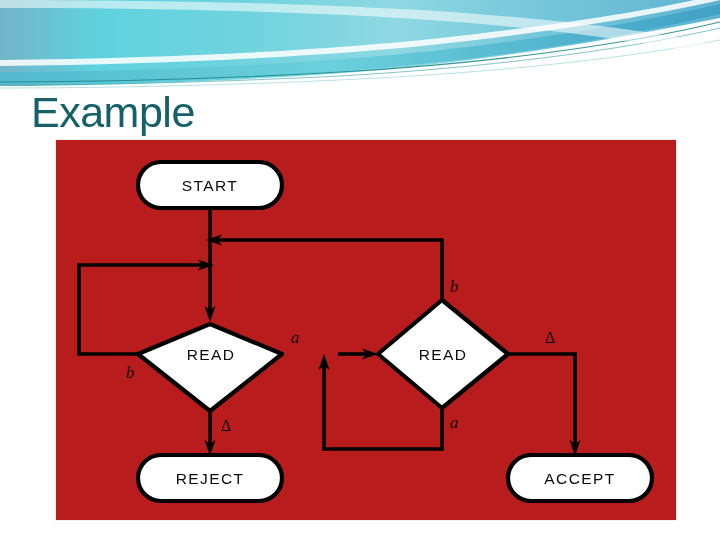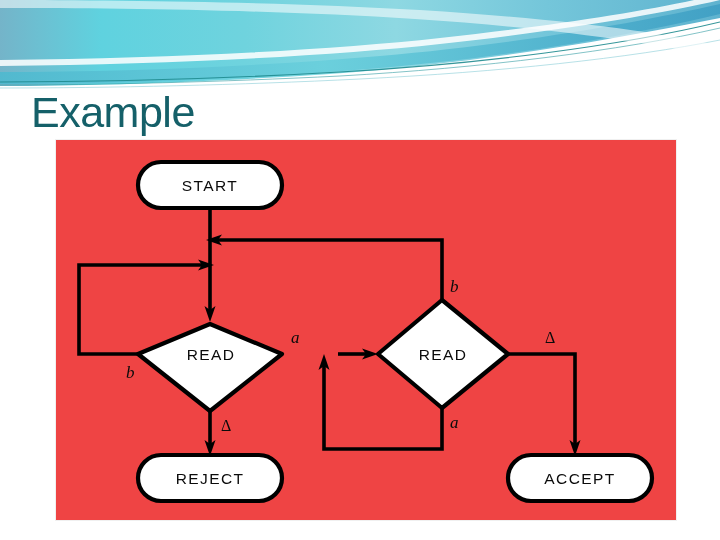--- a/index.html
+++ b/index.html
@@ -36,21 +36,21 @@
     color: #156069;
     line-height: 1.05;
     white-space: nowrap;
   }
   #figure-frame {
     position: absolute;
     left: 56px;
     top: 140px;
     width: 620px;
     height: 380px;
-    background: #ef4444;
+    background: #b91c1c;
     box-shadow: 0 0 0 1px rgba(140,140,140,0.13);
   }
   #figure-svg {
     position: absolute;
     left: 0;
     top: 0;
   }
   .fc-label {
     font-family: "Liberation Sans", sans-serif;
     font-size: 15.5px;

